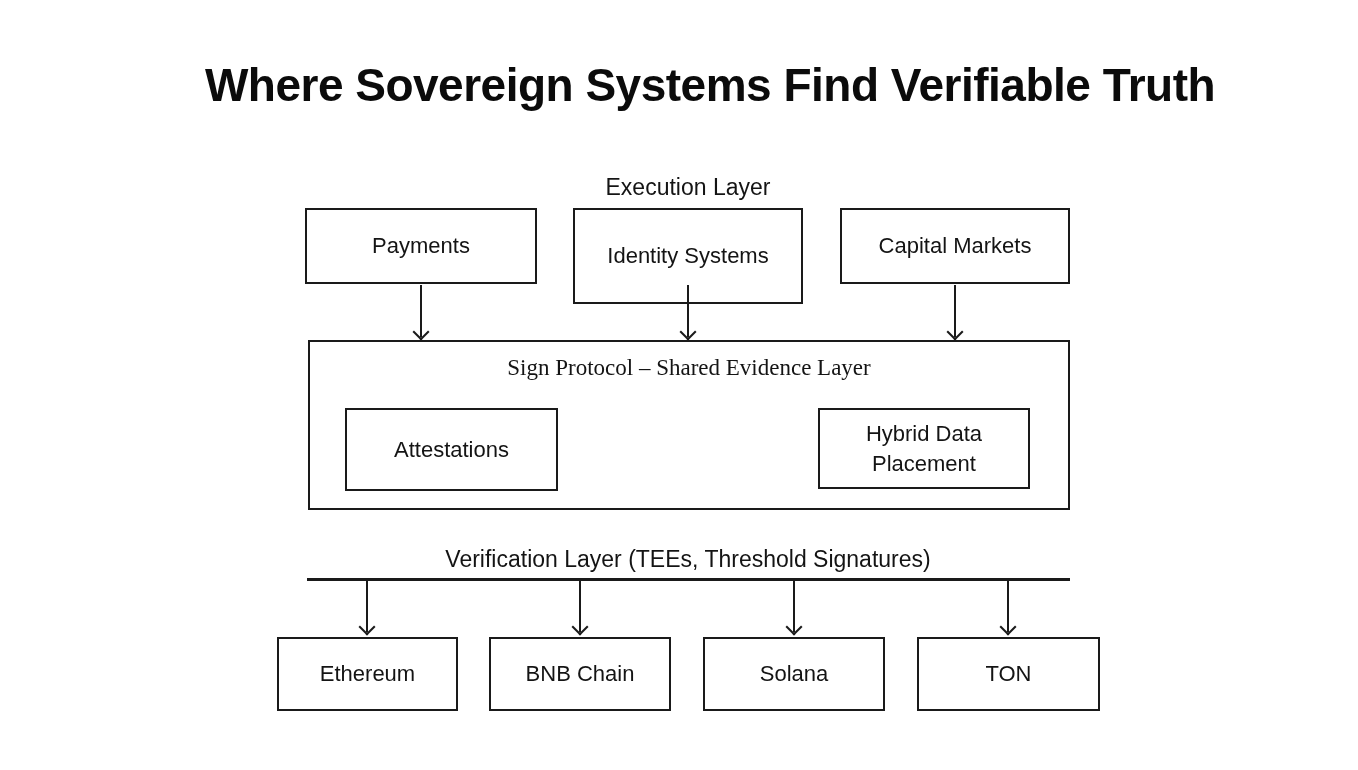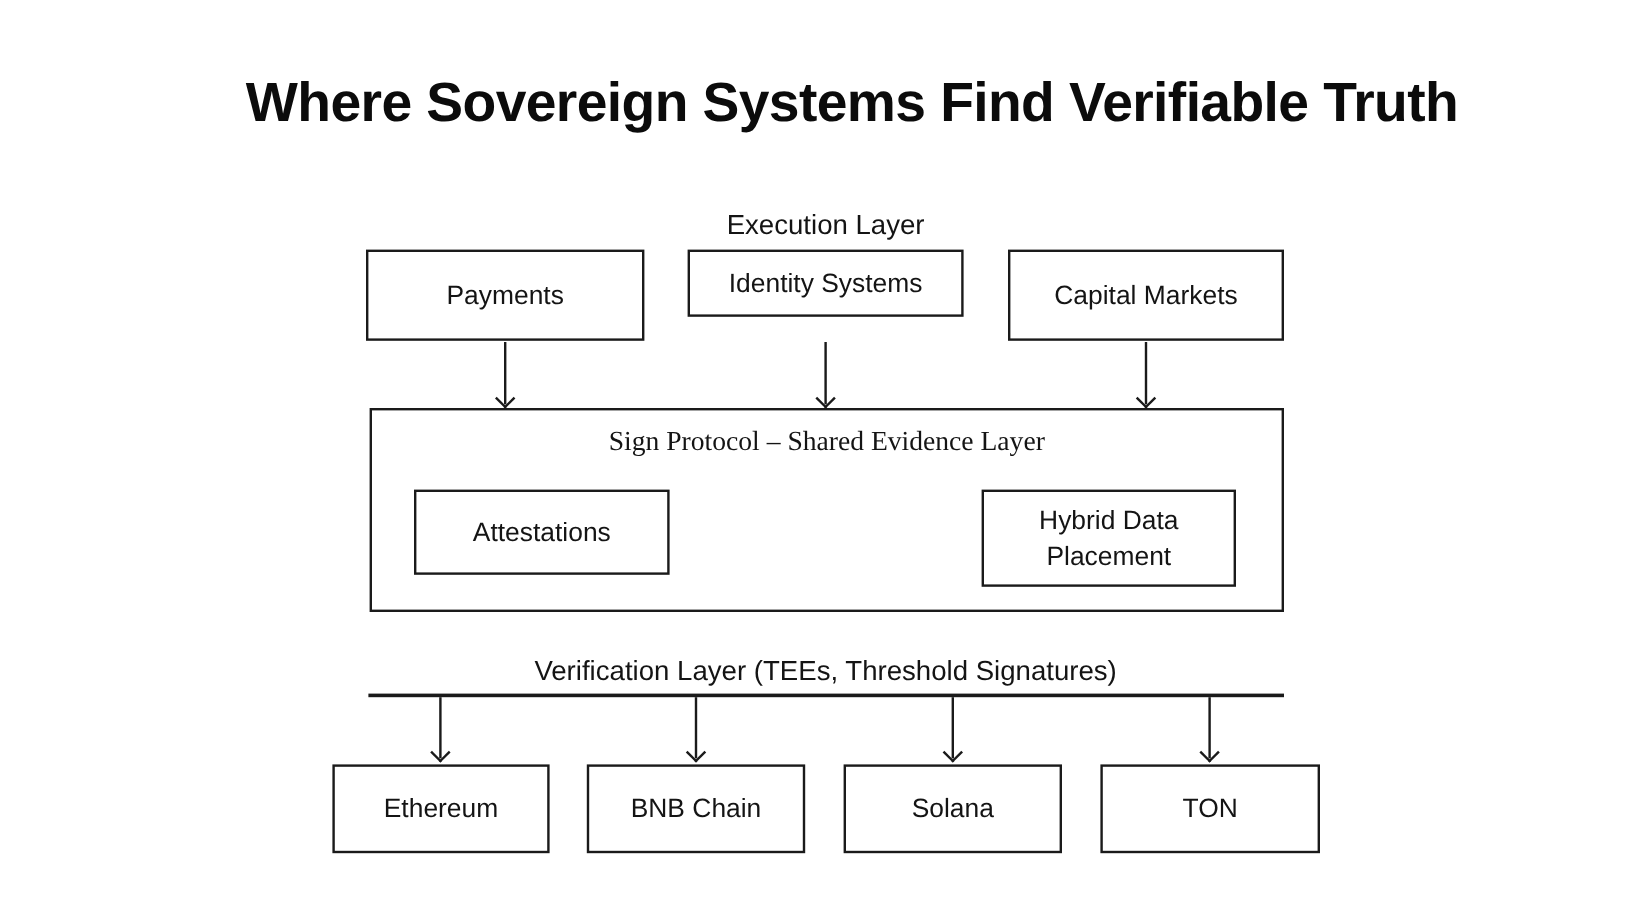--- a/index.html
+++ b/index.html
@@ -96,32 +96,32 @@
 </head>
 <body>
 
 <div class="canvas">
 
   <h1 class="title">Where Sovereign Systems Find Verifiable Truth</h1>
 
   <div class="layer-label" style="top:164px;">Execution Layer</div>
 
   <div class="box" style="left:305px; top:208px; width:232px; height:76px;">Payments</div>
-  <div class="box" style="left:573px; top:208px; width:230px; height:56px;">Identity Systems</div>
+  <div class="box" style="left:573px; top:208px; width:230px; height:96px;">Identity Systems</div>
   <div class="box" style="left:840px; top:208px; width:230px; height:76px;">Capital Markets</div>
 
   <div class="arrow" style="left:413px; top:285px; height:55px;"></div>
   <div class="arrow" style="left:680px; top:285px; height:55px;"></div>
   <div class="arrow" style="left:947px; top:285px; height:55px;"></div>
 
   <div class="container-box" style="left:308px; top:340px; width:762px; height:170px;">
     <div class="layer-label">Sign Protocol – Shared Evidence Layer</div>
   </div>
 
-  <div class="box" style="left:345px; top:408px; width:213px; height:71px;">Attestations</div>
+  <div class="box" style="left:345px; top:408px; width:213px; height:83px;">Attestations</div>
   <div class="box" style="left:818px; top:408px; width:212px; height:81px; padding:0 28px;">Hybrid Data Placement</div>
 
   <div class="layer-label" style="top:536px;">Verification Layer (TEEs, Threshold Signatures)</div>
 
   <div class="hline" style="left:307px; top:578px; width:763px;"></div>
 
   <div class="arrow" style="left:359px; top:581px; height:54px;"></div>
   <div class="arrow" style="left:572px; top:581px; height:54px;"></div>
   <div class="arrow" style="left:786px; top:581px; height:54px;"></div>
   <div class="arrow" style="left:1000px; top:581px; height:54px;"></div>

